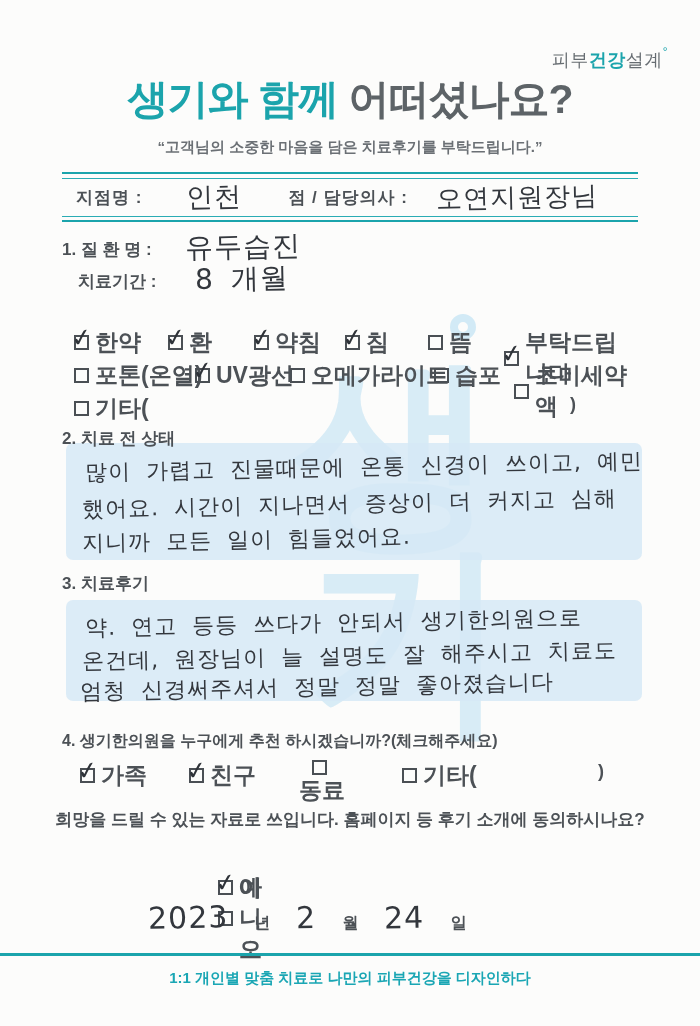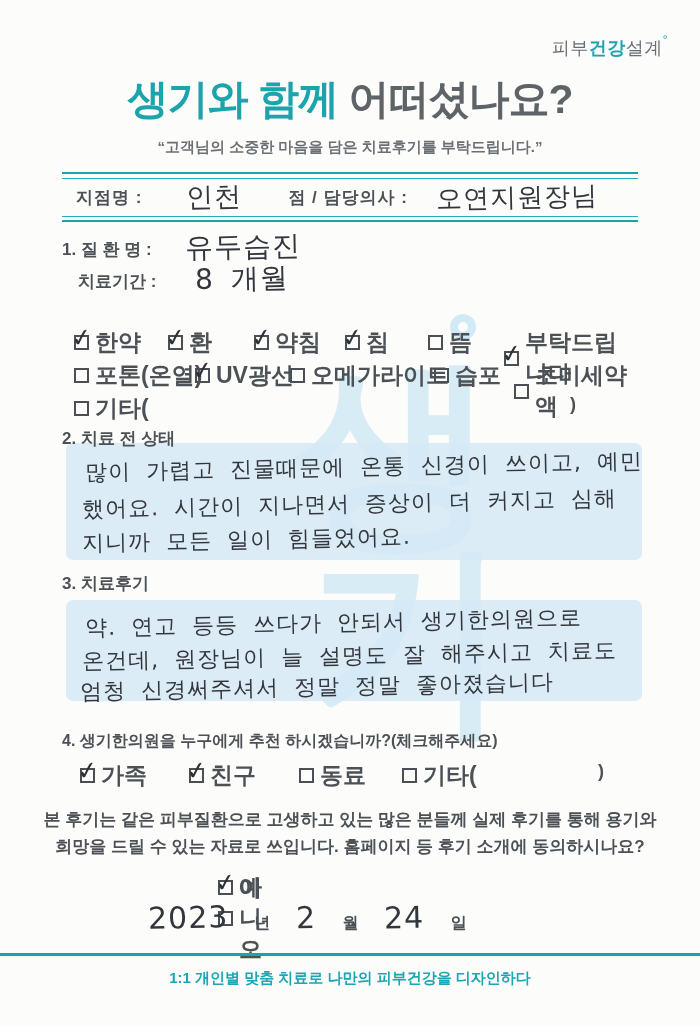--- a/index.html
+++ b/index.html
@@ -13,21 +13,21 @@
   
   .wm { position:absolute; z-index:0; color:rgba(143,203,236,0.33); font-weight:bold; line-height:1; user-select:none; }
   .wm-top { top:348px; left:292px; font-size:205px; }
   .wm-bottom { top:535px; left:305px; font-size:205px; }
   .wm-ring { position:absolute; z-index:0; top:314px; left:450px; width:26px; height:26px;
              border:8px solid rgba(160,212,240,0.45); border-radius:50%; }
   .band { position:absolute; z-index:1; background:rgba(214,233,246,0.85); border-radius:7px; }
   .band-q2 { top:443px; left:66px; width:576px; height:117px; }
   .band-q3 { top:600px; left:66px; width:576px; height:101px; }
   
-  .logo { position:absolute; top:36px; right:32px; z-index:2; font-size:18px; color:#676d72; letter-spacing:0.5px; }
+  .logo { position:absolute; top:48px; right:32px; z-index:2; font-size:18px; color:#676d72; letter-spacing:0.5px; }
   .logo b { color:#1ba4ac; }
   .logo .deg { color:#1ba4ac; font-size:12px; vertical-align:top; position:relative; top:-3px; }
   .title { position:absolute; top:72px; left:0; width:100%; text-align:center; z-index:2;
            font-size:41px; font-weight:bold; color:#5d6367; letter-spacing:-1px; }
   .title .accent { color:#1ba4ac; }
   .subtitle { position:absolute; top:138px; left:0; width:100%; text-align:center; z-index:2;
               font-size:15px; font-weight:bold; color:#6b7075; }
   
   .branch-row { position:absolute; top:172px; left:62px; width:576px; height:50px; z-index:2;
                 border-top:2.5px solid #1ba4ac; border-bottom:2.5px solid #1ba4ac;
@@ -198,37 +198,36 @@
         </span>
         <span class="olabel">가족</span>
       </div>
     <div class="opt" style="left:127px;">
         <span class="cb checked">
           <span class="box"></span>
           <span class="tick">✓</span>
         </span>
         <span class="olabel">친구</span>
       </div>
-    <div class="opt" style="left:237px;">
+    <div class="opt" style="left:237px;flex-direction:column;">
         <span class="cb">
           <span class="box"></span>
         </span>
         <span class="olabel">동료</span>
       </div>
     <div class="opt" style="left:340px;">
         <span class="cb">
           <span class="box"></span>
         </span>
         <span class="olabel">기타(</span>
       </div>
     <span class="paren" style="left:536px; top:1px;">)</span>
   </div>
 
   <div class="consent">
-    <div>본 후기는 같은 피부질환으로 고생하고 있는 많은 분들께 실제 후기를 통해 용기와</div>
     <div>희망을 드릴 수 있는 자료로 쓰입니다. 홈페이지 등 후기 소개에 동의하시나요?</div>
   </div>
   <div class="yn-row">
     <div class="opt">
         <span class="cb checked">
           <span class="box"></span>
           <span class="tick">✓</span>
         </span>
         <span class="olabel">예</span>
       </div>

